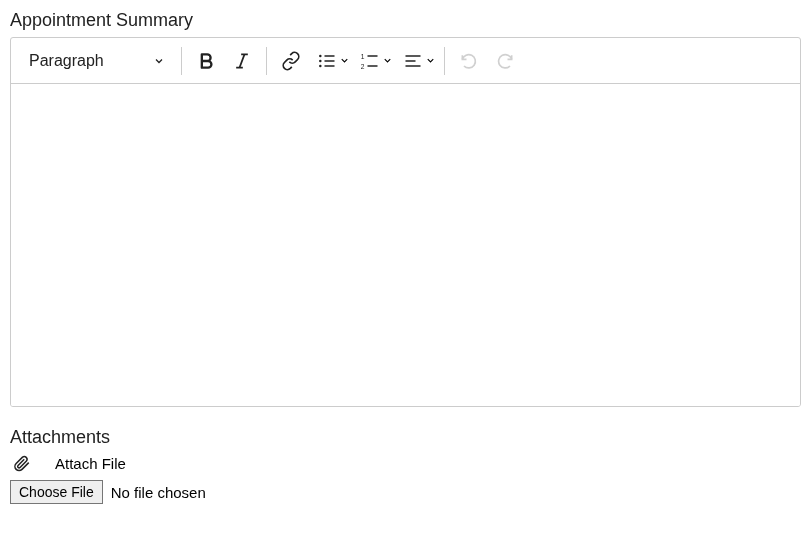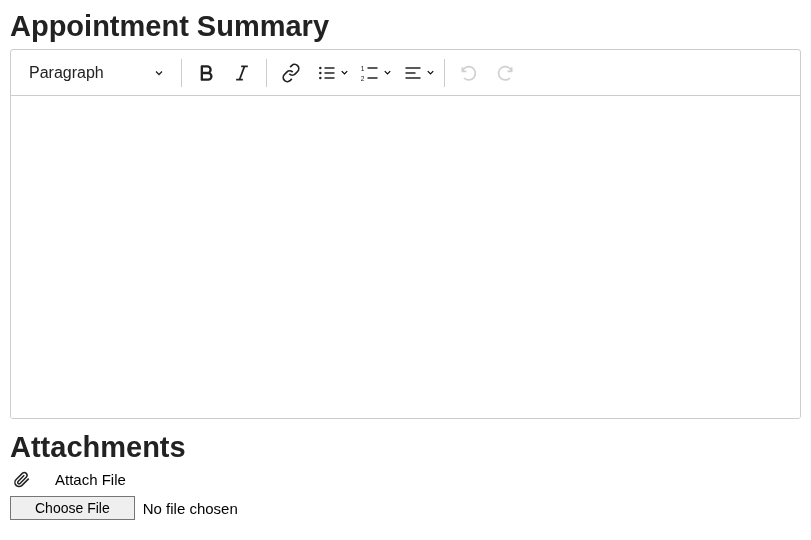--- a/index.html
+++ b/index.html
@@ -3,22 +3,22 @@
   <meta charset="utf-8">
   <style>
     * { box-sizing: border-box; margin: 0; padding: 0; }
     body {
       font-family: Arial, Helvetica, sans-serif;
       background: #fff;
       padding: 10px;
       width: 811px;
     }
     .section-heading {
-      font-size: 29px;
-      font-weight: 700;
+      font-size: 18px;
+      font-weight: 400;
       color: #222;
       margin-bottom: 6px;
     }
     .editor-wrap {
       border: 1px solid #ccc;
       border-radius: 3px;
       overflow: hidden;
     }
     .toolbar {
       display: flex;
@@ -70,39 +70,39 @@
       opacity: 0.55;
     }
     .editor-body {
       min-height: 322px;
       background: #fff;
       padding: 10px;
       font-size: 14px;
       outline: none;
     }
     .attachments {
-      margin-top: 12px;
+      margin-top: 20px;
     }
     .attach-row {
       display: flex;
       align-items: center;
       gap: 21px;
       margin: 6px 0 8px 0;
       font-size: 15px;
     }
     .file-row {
       display: flex;
       align-items: center;
       gap: 8px;
       font-size: 15px;
     }
     .choose-file-btn {
       border: 1px solid #767676;
       background: #efefef;
-      padding: 3px 24px;
+      padding: 3px 8px;
       font-size: 14px;
       font-family: inherit;
       cursor: pointer;
     }
     svg { display: block; }
   </style>
 </head>
 <body>
 
 <h2 class="section-heading">Appointment Summary</h2>

